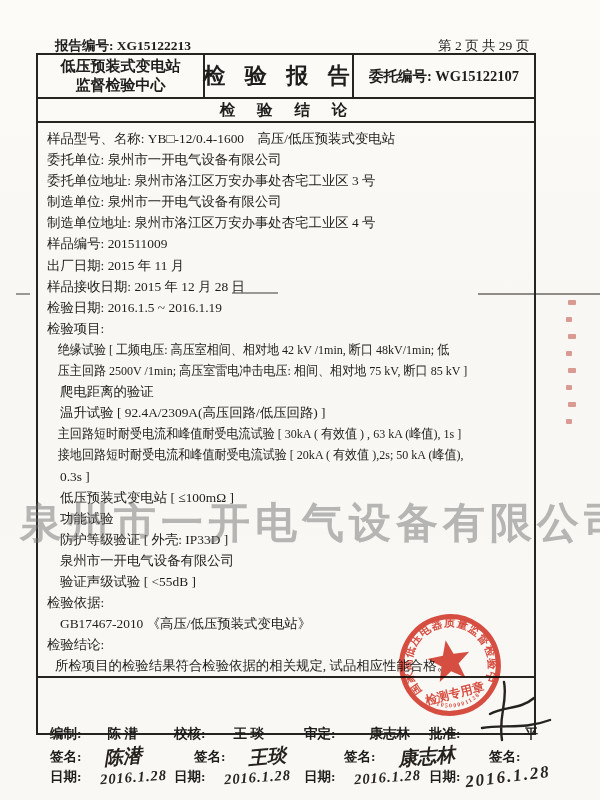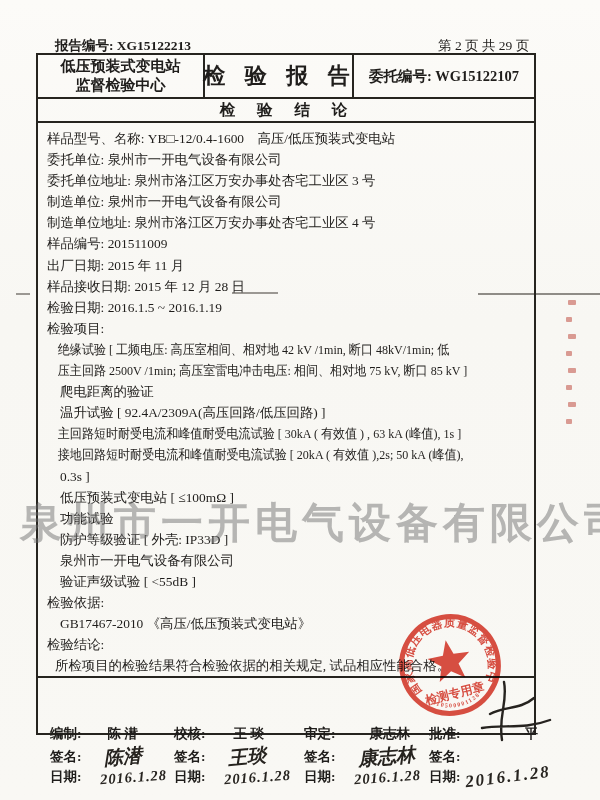--- a/index.html
+++ b/index.html
@@ -24,21 +24,21 @@
   .row-content{height:548px;border-bottom:2px solid #26241f;padding-top:5px;overflow:hidden;}
   .ln{height:21.1px;line-height:21.1px;font-size:13.4px;white-space:pre;font-weight:500;}
   .i0{padding-left:9px;}
   .i0b{padding-left:17px;}
   .i1{padding-left:22px;}
   .long{transform:scaleX(.90);transform-origin:0 50%;}
   
   .signoff{height:64px;position:relative;font-size:13.5px;overflow:visible;}
   .so-row{display:grid;grid-template-columns:124px 130px 125px 117px;}
   .so-roles{height:20px;align-items:center;padding-top:2px;margin-top:44px;}
-  .so-signs{height:23px;align-items:center;}
+  .so-signs{height:23px;align-items:center;gap:20px;}
   .so-dates{height:19px;align-items:center;}
   .so-cell{display:flex;align-items:center;white-space:pre;overflow:visible;}
   .so-label{font-weight:600;padding-left:12px;}
   .so-name{font-weight:600;}
   .m26{margin-left:26px;} .m28{margin-left:28px;} .m34{margin-left:34px;} .m64{margin-left:64px;}
   .hand{font-style:italic;font-weight:600;color:#26231f;display:inline-block;}
   .hand-sig{font-size:19px;transform:rotate(-5deg);margin-left:22px;}
   .hand-date{font-size:14.5px;transform:rotate(-4deg);margin-left:18px;letter-spacing:1px;}
   .hand-date4{font-size:17px;transform:rotate(-7deg);margin-left:4px;letter-spacing:2px;white-space:nowrap;}
   

